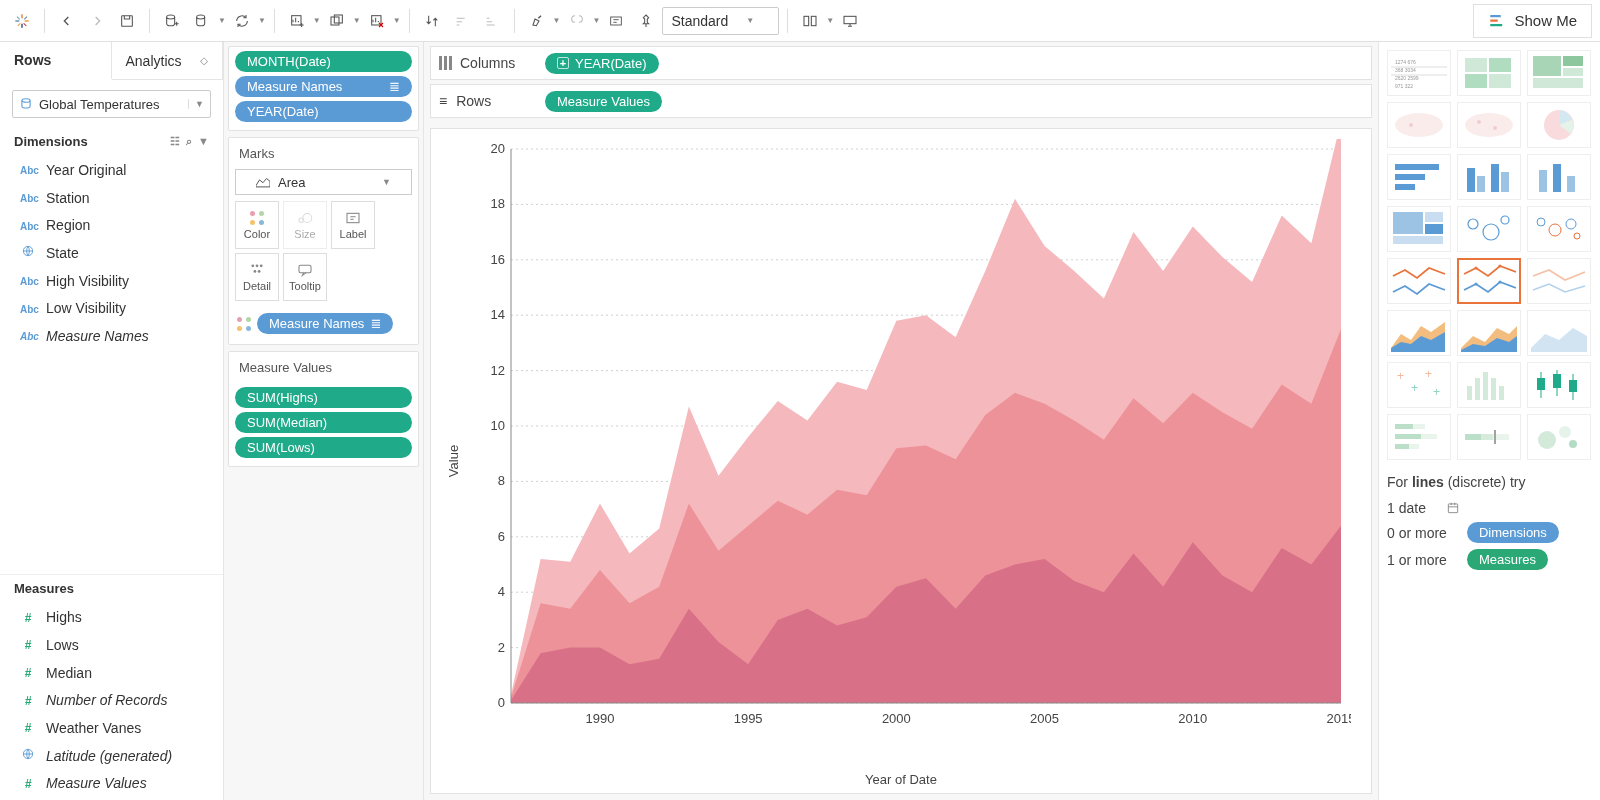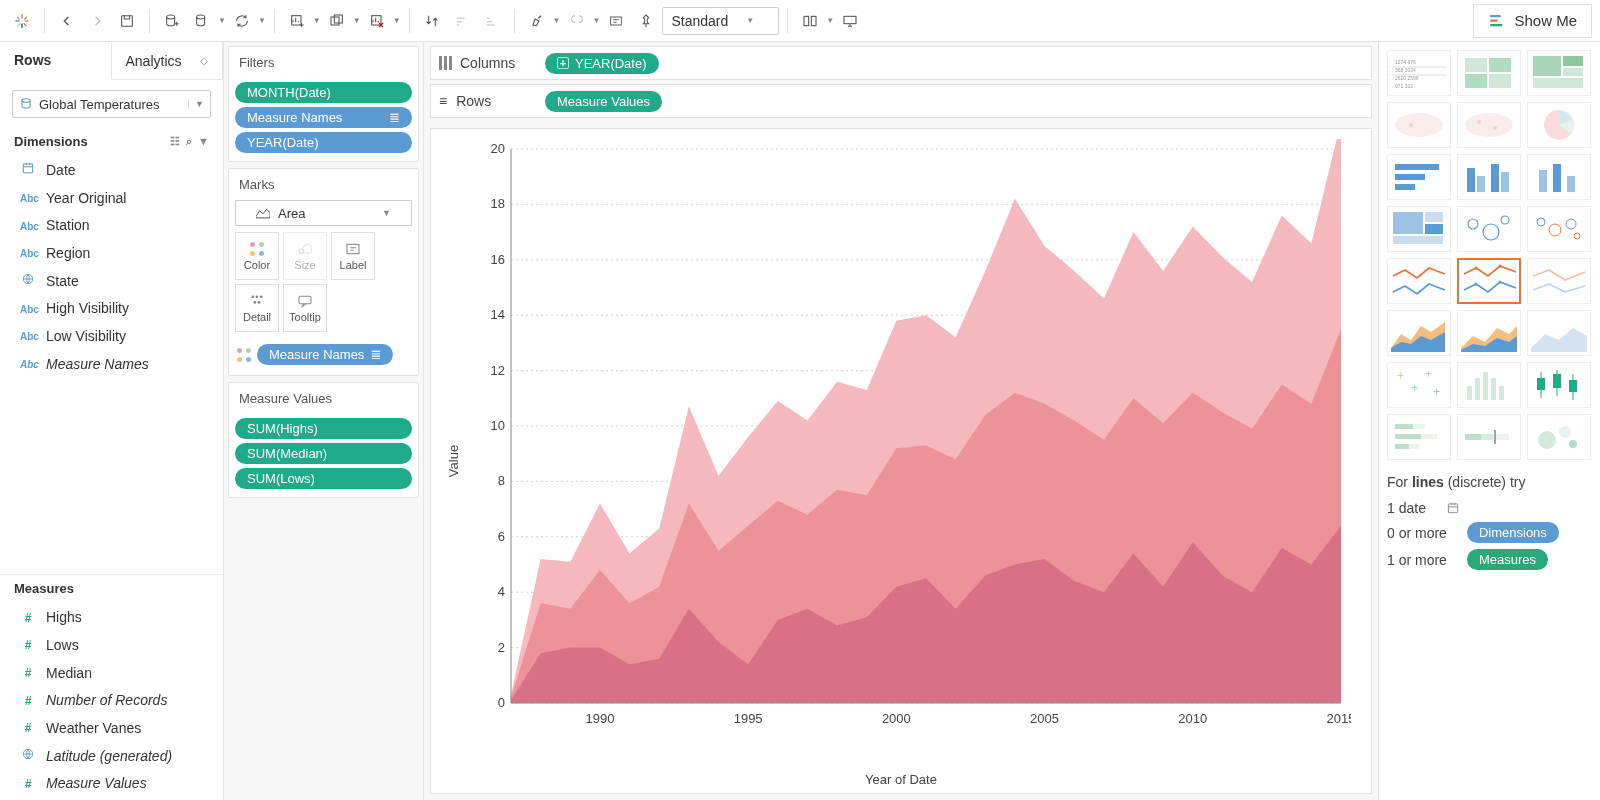--- a/index.html
+++ b/index.html
@@ -273,27 +273,20 @@
     <div class="section-hdr">
       <span>Dimensions</span>
       <span class="tools">
           <span>☷</span>
           <span>⌕</span>
           <span>▼</span>
         </span>
     </div>
     <div class="field-list" id="dim-list">
         <div class="field ">
-          <span class="ficon"><svg width="14" height="14" viewBox="0 0 24 24" fill="none" stroke="#5b9bd5" stroke-width="1.8">
-              <rect x="4" y="5" width="16" height="15" rx="1"></rect>
-              <path d="M4 10h16M9 3v4M15 3v4"></path>
-            </svg></span>
-          <span>Date</span>
-        </div>
-        <div class="field ">
           <span class="ficon"><span style="color:#5b9bd5;font-size:10px;font-weight:600">Abc</span></span>
           <span>Year Original</span>
         </div>
         <div class="field ">
           <span class="ficon"><span style="color:#5b9bd5;font-size:10px;font-weight:600">Abc</span></span>
           <span>Station</span>
         </div>
         <div class="field ">
           <span class="ficon"><span style="color:#5b9bd5;font-size:10px;font-weight:600">Abc</span></span>
           <span>Region</span>
@@ -352,21 +345,20 @@
         </div>
         <div class="field italic">
           <span class="ficon green"><span style="color:#2aa876;font-size:12px;font-weight:600">#</span></span>
           <span>Measure Values</span>
         </div>
       </div>
   </div>
 
   <div class="mid-pane">
     <div class="card">
-      <div class="card-title">Filters</div>
       <div class="pill-col" id="filter-pills">
           <div class="pill teal">
             <span>MONTH(Date)</span>
           </div>
           <div class="pill blue">
             <span>Measure Names</span>
             <span class="sorticon">≣</span>
           </div>
           <div class="pill blue">
             <span>YEAR(Date)</span>

